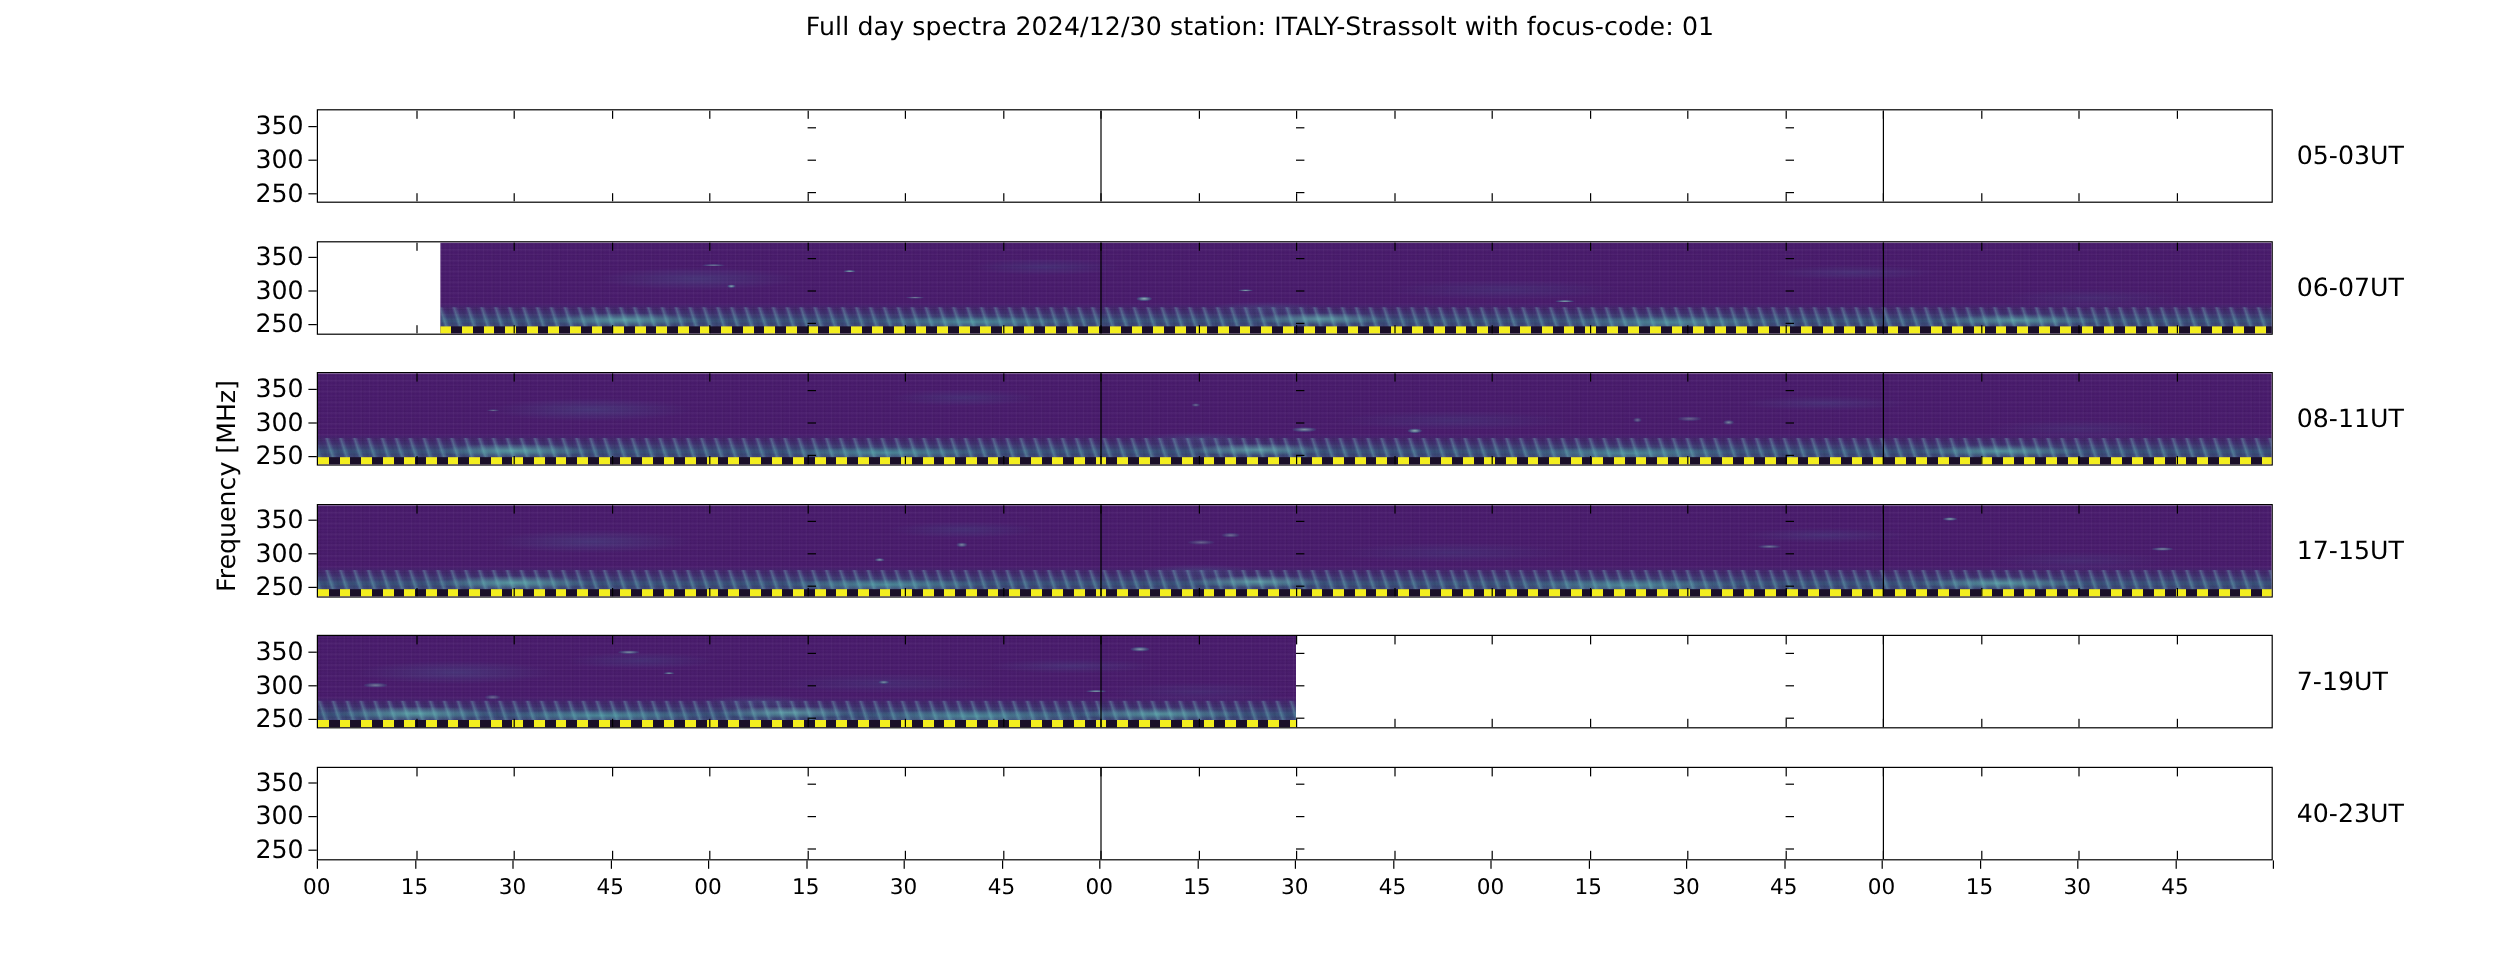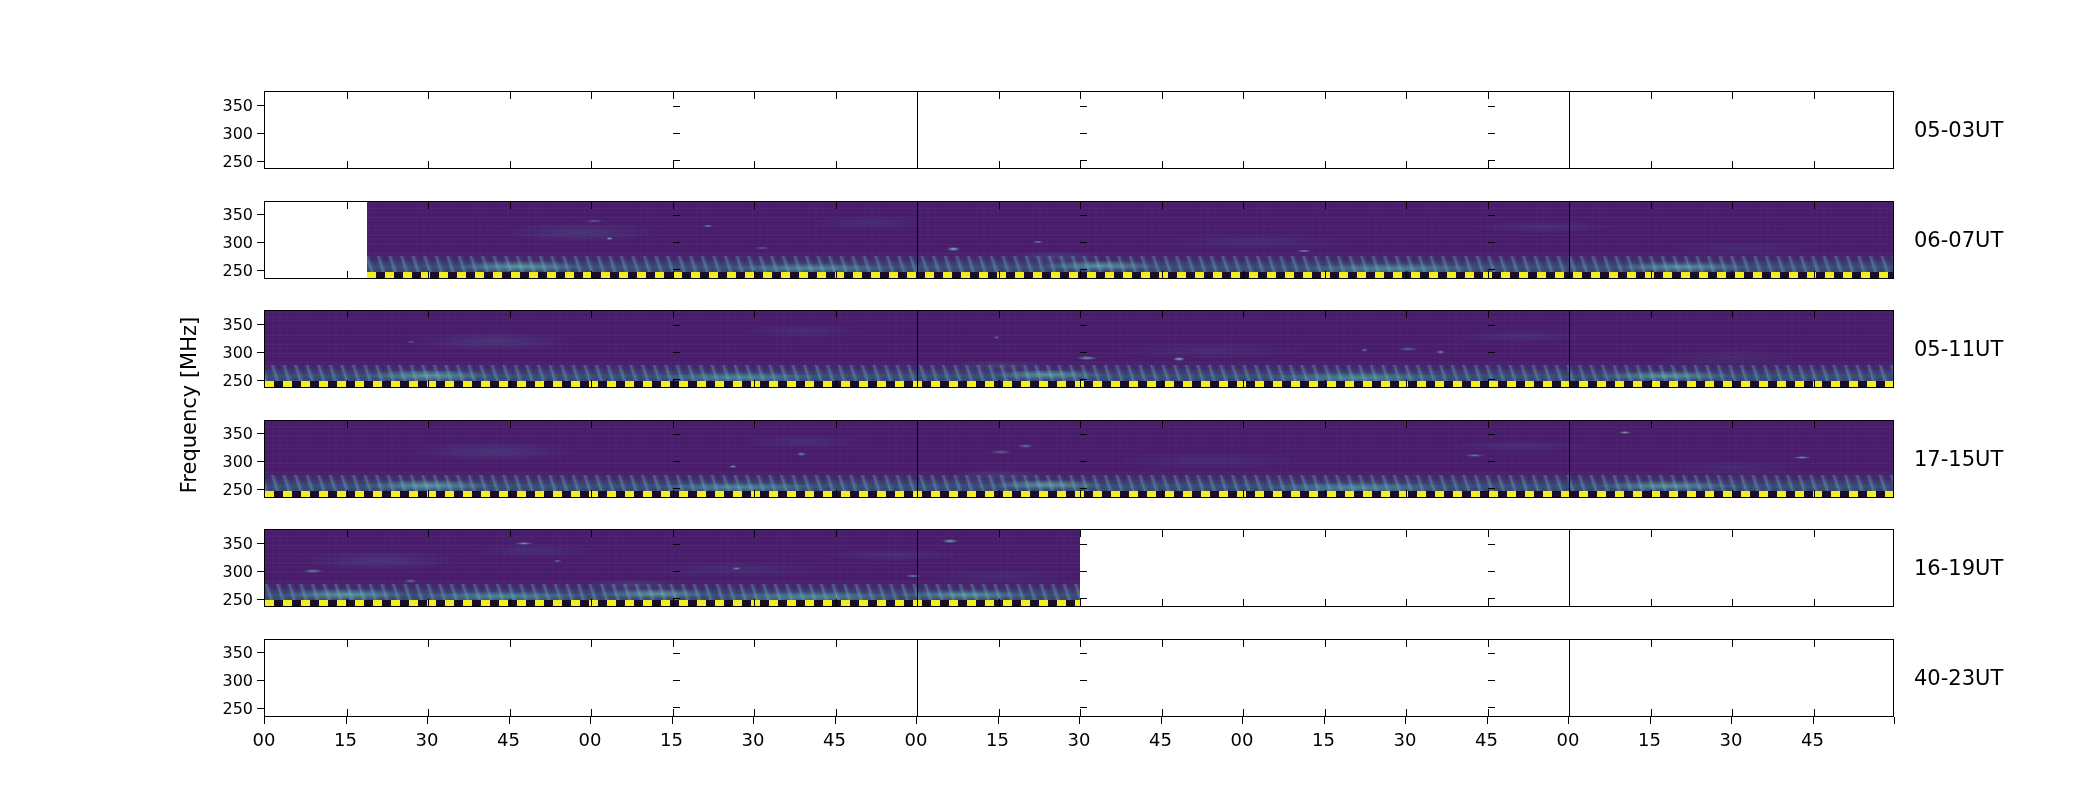--- a/index.html
+++ b/index.html
@@ -201,21 +201,21 @@
     position: absolute;
     width: 7px;
     height: 0;
     border-top: 1.3px solid #000;
   }
   .ytick-label {
     position: absolute;
     right: 100%;
     margin-right: 11px;
     transform: translateY(-50%);
-    font-size: 16px;
+    font-size: 21px;
     white-space: nowrap;
   }
   .xtick {
     position: absolute;
     top: 100%;
     width: 0;
     height: 7px;
     border-left: 1.3px solid #000;
   }
   .xtick-label {
@@ -248,20 +248,21 @@
     transform: translateY(-50%);
     font-size: 21px;
     white-space: nowrap;
   }
 </style>
 </head>
 <body>
 
 <div id="figure">
 
+  <div id="chart-title">Full day spectra 2024/12/30 station: ITALY-Strassolt with focus-code: 01</div>
 
   <div id="ylabel">
     <span>Frequency [MHz]</span>
   </div>
 
   <div id="plot-stack">
       <div class="panel-row" style="top: 0px; height: 78px;">
         <div class="panel-axes">
           <div class="vtick-top" style="left: 81.5px;"></div>
           <div class="vtick-bottom" style="left: 81.5px;"></div>
@@ -464,21 +465,21 @@
           <div class="ytick-inner" style="left: 1222.5px; top: 89.2857%;"></div>
           <div class="ytick-inner" style="left: 1222.5px; top: 53.5714%;"></div>
           <div class="ytick-inner" style="left: 1222.5px; top: 17.8571%;"></div>
         </div>
         <div class="ytick" style="top: 89.2857%;"></div>
         <div class="ytick-label" style="top: 89.2857%;">250</div>
         <div class="ytick" style="top: 53.5714%;"></div>
         <div class="ytick-label" style="top: 53.5714%;">300</div>
         <div class="ytick" style="top: 17.8571%;"></div>
         <div class="ytick-label" style="top: 17.8571%;">350</div>
-        <div class="row-label" style="top: 39px;">05-11UT</div>
+        <div class="row-label" style="top: 39px;">08-11UT</div>
       </div>
       <div class="panel-row" style="top: 328.5px; height: 78px;">
         <div class="panel-axes">
           <div class="spectro" style="left: 0px; width: 1630px; background-color: rgb(72, 26, 108);">
             <div class="tex-h"></div>
             <div class="tex-v"></div>
             <div class="tex-blotch"></div>
             <div class="band"></div>
             <div class="band-stripes"></div>
             <div class="band-hot"></div>
@@ -616,21 +617,21 @@
           <div class="ytick-inner" style="left: 1222.5px; top: 89.2857%;"></div>
           <div class="ytick-inner" style="left: 1222.5px; top: 53.5714%;"></div>
           <div class="ytick-inner" style="left: 1222.5px; top: 17.8571%;"></div>
         </div>
         <div class="ytick" style="top: 89.2857%;"></div>
         <div class="ytick-label" style="top: 89.2857%;">250</div>
         <div class="ytick" style="top: 53.5714%;"></div>
         <div class="ytick-label" style="top: 53.5714%;">300</div>
         <div class="ytick" style="top: 17.8571%;"></div>
         <div class="ytick-label" style="top: 17.8571%;">350</div>
-        <div class="row-label" style="top: 39px;">16-19UT</div>
+        <div class="row-label" style="top: 39px;">7-19UT</div>
       </div>
       <div class="panel-row" style="top: 547.5px; height: 78px;">
         <div class="panel-axes">
           <div class="vtick-top" style="left: 81.5px;"></div>
           <div class="vtick-bottom" style="left: 81.5px;"></div>
           <div class="vtick-top" style="left: 163px;"></div>
           <div class="vtick-bottom" style="left: 163px;"></div>
           <div class="vtick-top" style="left: 244.5px;"></div>
           <div class="vtick-bottom" style="left: 244.5px;"></div>
           <div class="vtick-top" style="left: 326px;"></div>

